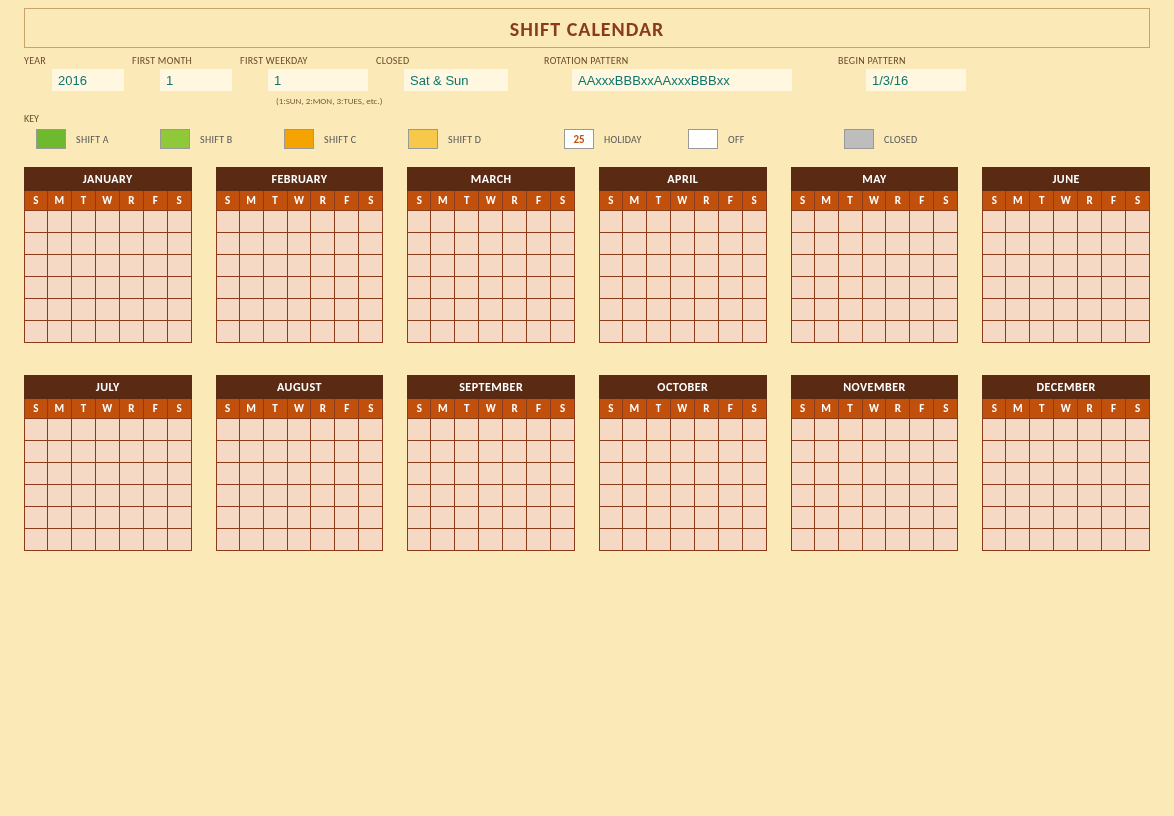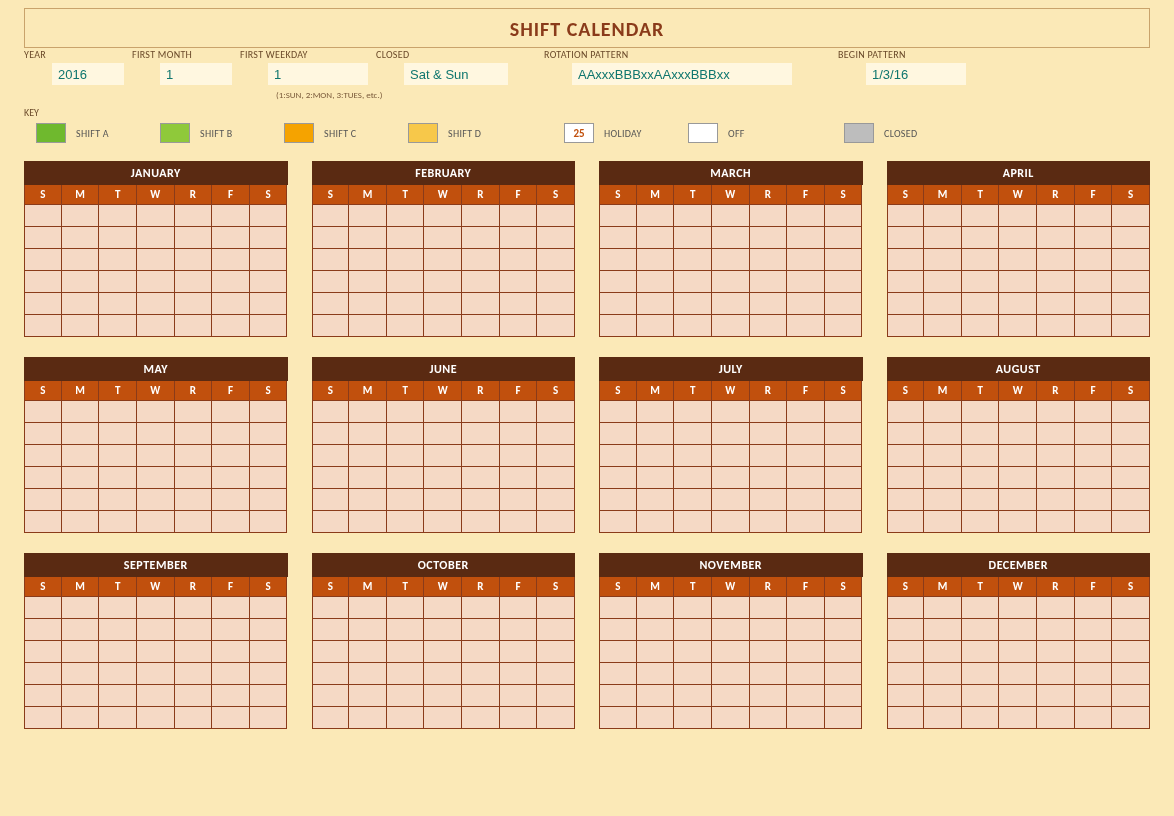--- a/index.html
+++ b/index.html
@@ -8,20 +8,21 @@
     font-family: "Gill Sans", "Gill Sans MT", Calibri, sans-serif;
     font-size: 12px;
     color: #5a3a1a;
     padding: 8px 24px 24px 24px;
     width: 1174px;
   }
   .title-box {
     border: 1px solid #c9a36b;
     text-align: center;
     padding: 8px 0 6px 0;
+    margin-bottom: 6px;
   }
   .title-box h1 {
     font-size: 20px;
     letter-spacing: 1px;
     font-weight: 600;
     color: #8a3b1a;
   }
   .params {
     display: flex;
     gap: 8px;
@@ -64,22 +65,22 @@
   .key-item { display: flex; align-items: center; gap: 10px; min-width: 110px;}
   .swatch {
     width: 30px; height: 20px;
     border: 1px solid #999;
     display: flex; align-items: center; justify-content: center;
     font-size: 11px;
   }
   .key-text { font-size: 10px; color: #555; letter-spacing: 0.3px;}
   .months {
     display: grid;
-    grid-template-columns: repeat(4, 1fr);
-    gap: 20px 24px;
+    grid-template-columns: repeat(6, 1fr);
+    gap: 32px 24px;
   }
   .month { }
   .month-name {
     background: #5a2a12;
     color: #fff;
     text-align: center;
     font-weight: 700;
     font-size: 12px;
     letter-spacing: 0.5px;
     padding: 4px 0;

